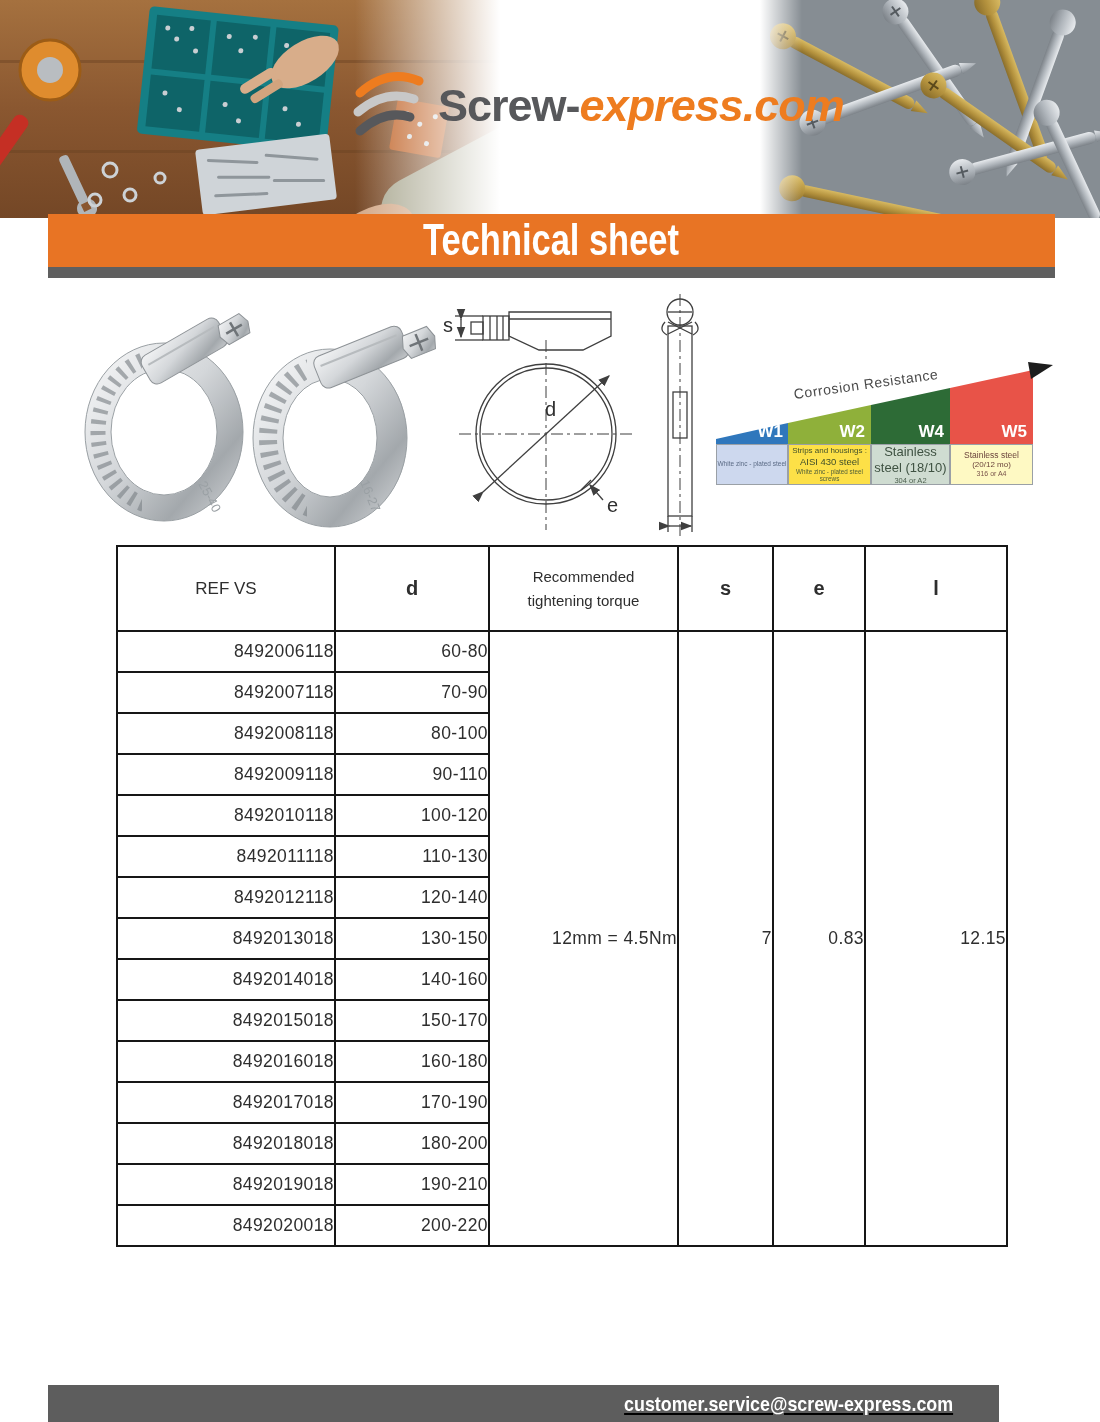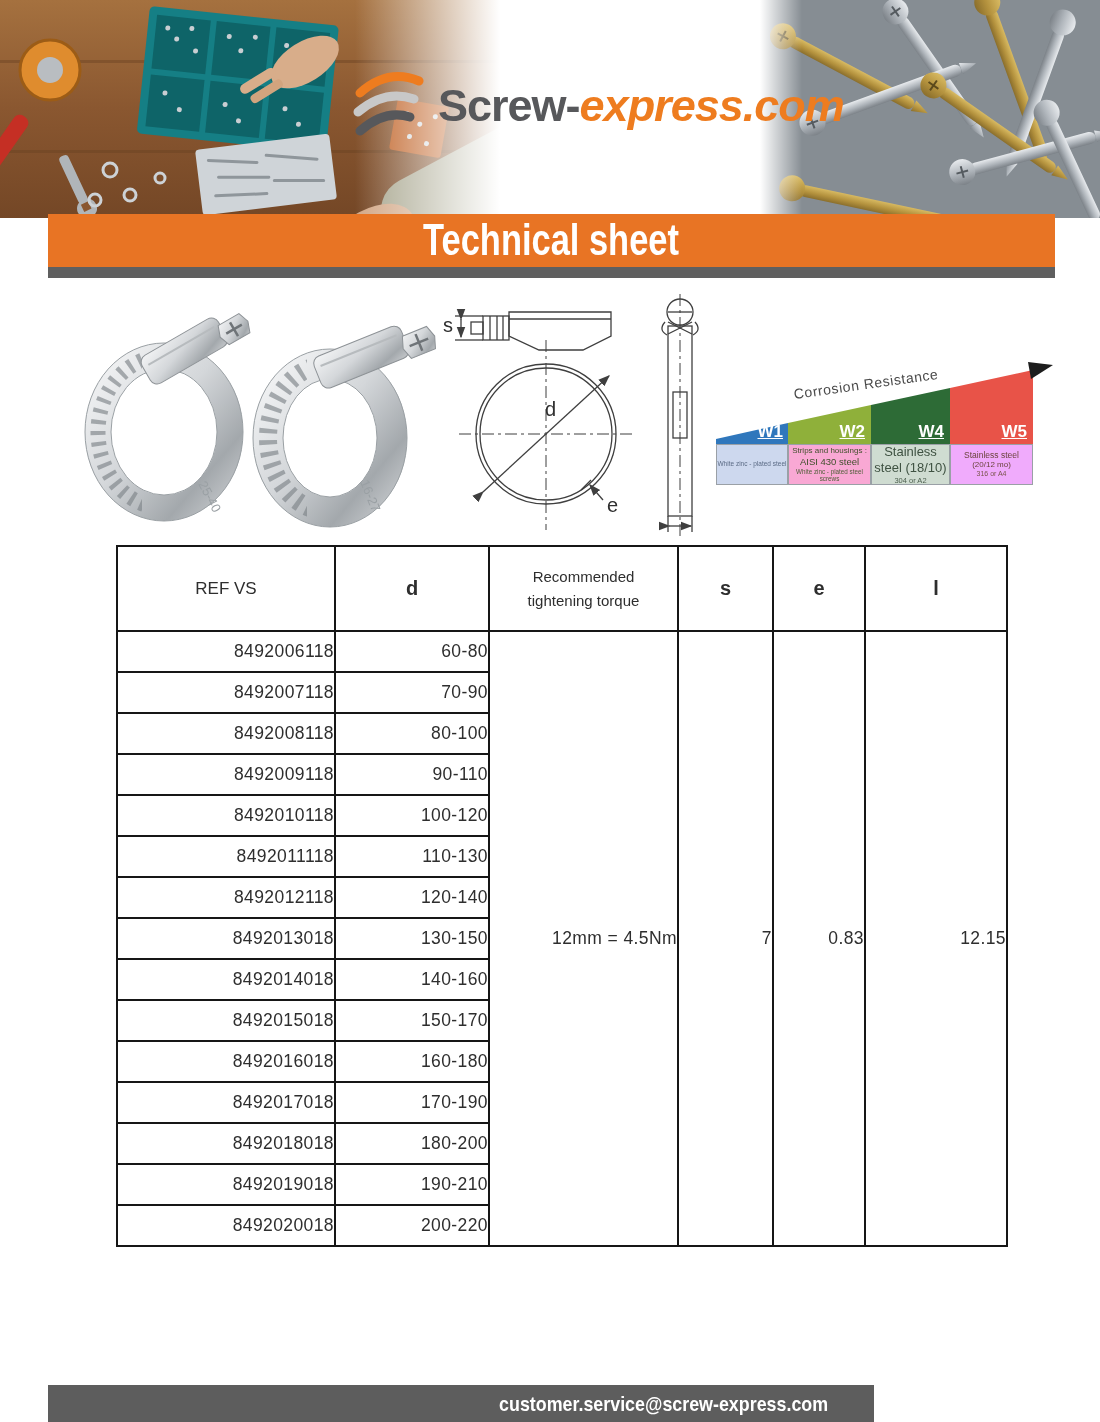--- a/index.html
+++ b/index.html
@@ -22,42 +22,42 @@
   .banner-strip{position:absolute;left:48px;top:267px;width:1007px;height:11px;background:#5f5f5f;}
 
   
   .clamps{position:absolute;left:62px;top:292px;width:378px;height:258px;}
   .drawing{position:absolute;left:443px;top:292px;width:278px;height:258px;}
   .dim-label{position:absolute;color:#2f2f2f;font-size:20px;}
   .corrosion{position:absolute;left:713px;top:362px;width:345px;height:132px;}
   .corr-title{position:absolute;left:46px;top:14px;width:214px;text-align:center;
           transform:rotate(-8deg);font-size:14px;color:#4a4a4a;letter-spacing:.6px;}
   .w-label{position:absolute;top:60px;color:#ffffff;font-weight:bold;font-size:17px;
-          text-align:right;text-decoration:underline;}
+          text-align:right;}
   .w-box{position:absolute;top:82px;height:41px;border:1px solid #9aa0a6;box-sizing:border-box;
           display:flex;flex-direction:column;justify-content:center;text-align:center;line-height:1.25;}
   .wb1 .l1{font-size:6.5px;color:#5b6b85;}
   .wb2 .l1{font-size:8px;color:#3f4e2a;} .wb2 .l2{font-size:9.5px;color:#3f4e2a;} .wb2 .l3{font-size:6.3px;color:#4f5e38;}
   .wb4 .l1{font-size:13px;color:#3f5242;} .wb4 .l2{font-size:7.5px;color:#4c5f4e;}
   .wb5 .l1{font-size:8.5px;color:#6b443c;} .wb5 .l2{font-size:8px;color:#6b443c;} .wb5 .l3{font-size:7px;color:#7a554c;}
 
   
   .spec-table{position:absolute;left:116px;top:545px;border-collapse:collapse;table-layout:fixed;}
   .spec-table td{border:2px solid #161616;text-align:center;vertical-align:middle;
           color:#2e2e2e;padding:0;}
   .tr-head td{height:83px;}
   .h-ref{font-size:17px;}
   .h-bold{font-size:20px;font-weight:bold;}
   .h-torque{font-size:15px;line-height:1.55;}
   .h-torque .inner{display:inline-block;width:112px;}
   .tr-data td{height:39px;font-size:17.5px;letter-spacing:.4px;text-align:right;}
   .merged{font-size:17.5px;}
 
   
-  .footer{position:absolute;left:48px;top:1385px;width:826px;height:37px;background:#5d5d5d;}
+  .footer{position:absolute;left:48px;top:1385px;width:951px;height:37px;background:#5d5d5d;text-decoration:underline;}
   .footer-email{display:block;text-align:right;padding-right:54px;line-height:37px;color:#ffffff;
           font-weight:bold;font-size:21px;transform:scaleX(0.85);transform-origin:right center;}
 </style>
 </head>
 <body>
 
 <div id="page">
 
   <div class="hdr-left">
     <svg width="500" height="218" viewBox="0 0 500 218">
@@ -378,30 +378,30 @@
       <polygon points="340,3 318,17 315,0" fill="#1d1d1d"></polygon>
     </svg>
     <div class="corr-title">Corrosion Resistance</div>
     <div class="w-label" style="left:6px;width:64px;">W1</div>
     <div class="w-label" style="left:78px;width:74px;">W2</div>
     <div class="w-label" style="left:161px;width:70px;">W4</div>
     <div class="w-label" style="left:240px;width:74px;">W5</div>
     <div class="w-box wb1" style="left: 3px; width: 72px; background: rgb(205, 216, 238);">
       <div class="l1">White zinc - plated steel</div>
     </div>
-    <div class="w-box wb2" style="left: 75px; width: 83px; background: #f9a8d4;">
+    <div class="w-box wb2" style="left: 75px; width: 83px; background: #fde047;">
       <div class="l1">Strips and housings :</div>
       <div class="l2">AISI 430 steel</div>
       <div class="l3">White zinc - plated steel screws</div>
     </div>
     <div class="w-box wb4" style="left: 158px; width: 79px; background: rgb(207, 220, 209);">
       <div class="l1">Stainless steel (18/10)</div>
       <div class="l2">304 or A2</div>
     </div>
-    <div class="w-box wb5" style="left: 237px; width: 83px; background: #f0abfc;">
+    <div class="w-box wb5" style="left: 237px; width: 83px; background: #fef9c3;">
       <div class="l1">Stainless steel</div>
       <div class="l2">(20/12 mo)</div>
       <div class="l3">316 or A4</div>
     </div>
   </div>
 
   <table class="spec-table">
     <colgroup>
       <col style="width:218px">
         <col style="width:154px">

